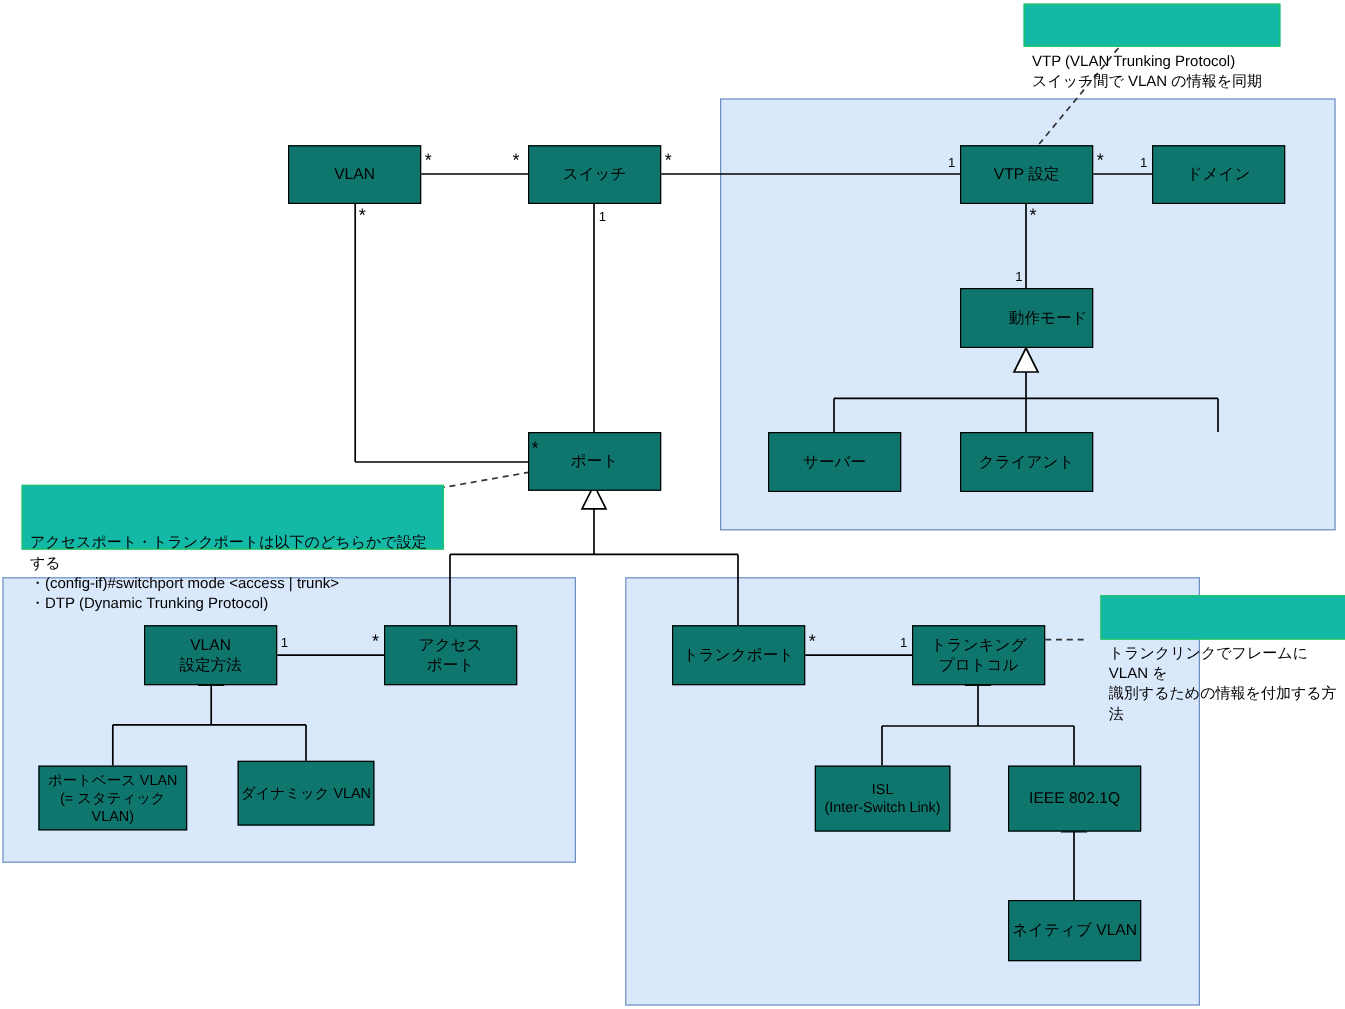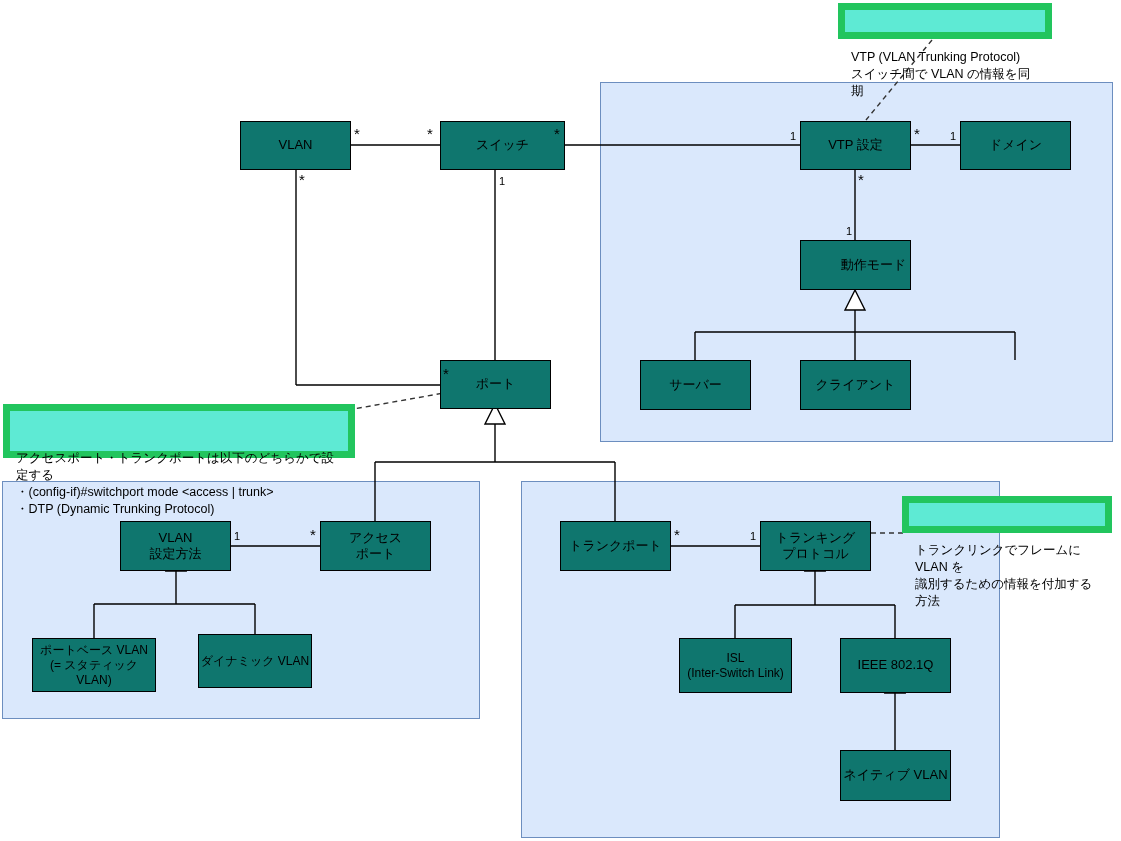--- a/index.html
+++ b/index.html
@@ -6,22 +6,22 @@
   body{width:1121px;height:841px;font-family:"Liberation Sans","DejaVu Sans",sans-serif;}
   #canvas{position:relative;width:1121px;height:841px;overflow:hidden;}
   svg.layer{position:absolute;left:0;top:0;width:1121px;height:841px;}
 
   .panel{position:absolute;background:#dae8fc;border:1px solid #6c8ebf;box-sizing:border-box;}
 
   .node{position:absolute;box-sizing:border-box;background:#0f766e;border:1px solid #000000;
         display:flex;align-items:center;justify-content:center;text-align:center;
         font-size:13px;color:#000;line-height:1.25;white-space:pre-line;}
 
-  .note{position:absolute;box-sizing:border-box;background:#5eead4;border:7px solid #22c55e;
-        font-size:12.5px;color:#000;line-height:1.38;padding:4px 6px 4px 6px;white-space:pre-line;}
+  .note{position:absolute;box-sizing:border-box;background:#14b8a6;border:1px solid #22c55e;
+        font-size:12.5px;color:#000;line-height:1.38;padding:4px 6px 4px 6px;white-space:pre-line;margin-left:15px;}
   .note .fold{position:absolute;top:-1px;right:-1px;width:0;height:0;}
 
   .mult{position:absolute;font-size:11px;color:#000;line-height:1;}
   .star{position:absolute;font-size:15px;color:#000;line-height:1;}
 </style>
 </head>
 <body>
 
 <div id="canvas">
 
@@ -83,21 +83,21 @@
 
     <g stroke="#333333" stroke-width="1.4" fill="none" stroke-dasharray="5,4">
       <line x1="932" y1="40" x2="866" y2="120"></line>
       <line x1="348" y1="410" x2="444" y2="393"></line>
       <line x1="871" y1="533" x2="905" y2="533"></line>
     </g>
   </svg>
 
   <div class="node" style="left:240px;top:121px;width:111px;height:49px;">VLAN</div>
 
-  <div class="node" style="left:440px;top:121px;width:125px;height:49px;">スイッチ</div>
+  <div class="node" style="left:440px;top:121px;width:111px;height:49px;">スイッチ</div>
 
   <div class="node" style="left:800px;top:121px;width:111px;height:49px;">VTP 設定</div>
 
   <div class="node" style="left:960px;top:121px;width:111px;height:49px;">ドメイン</div>
 
   <div class="node" style="left:800px;top:240px;width:111px;height:50px;padding-left:36px;">動作モード</div>
 
   <div class="node" style="left:640px;top:360px;width:111px;height:50px;">サーバー</div>
 
   <div class="node" style="left:800px;top:360px;width:111px;height:50px;">クライアント</div>

